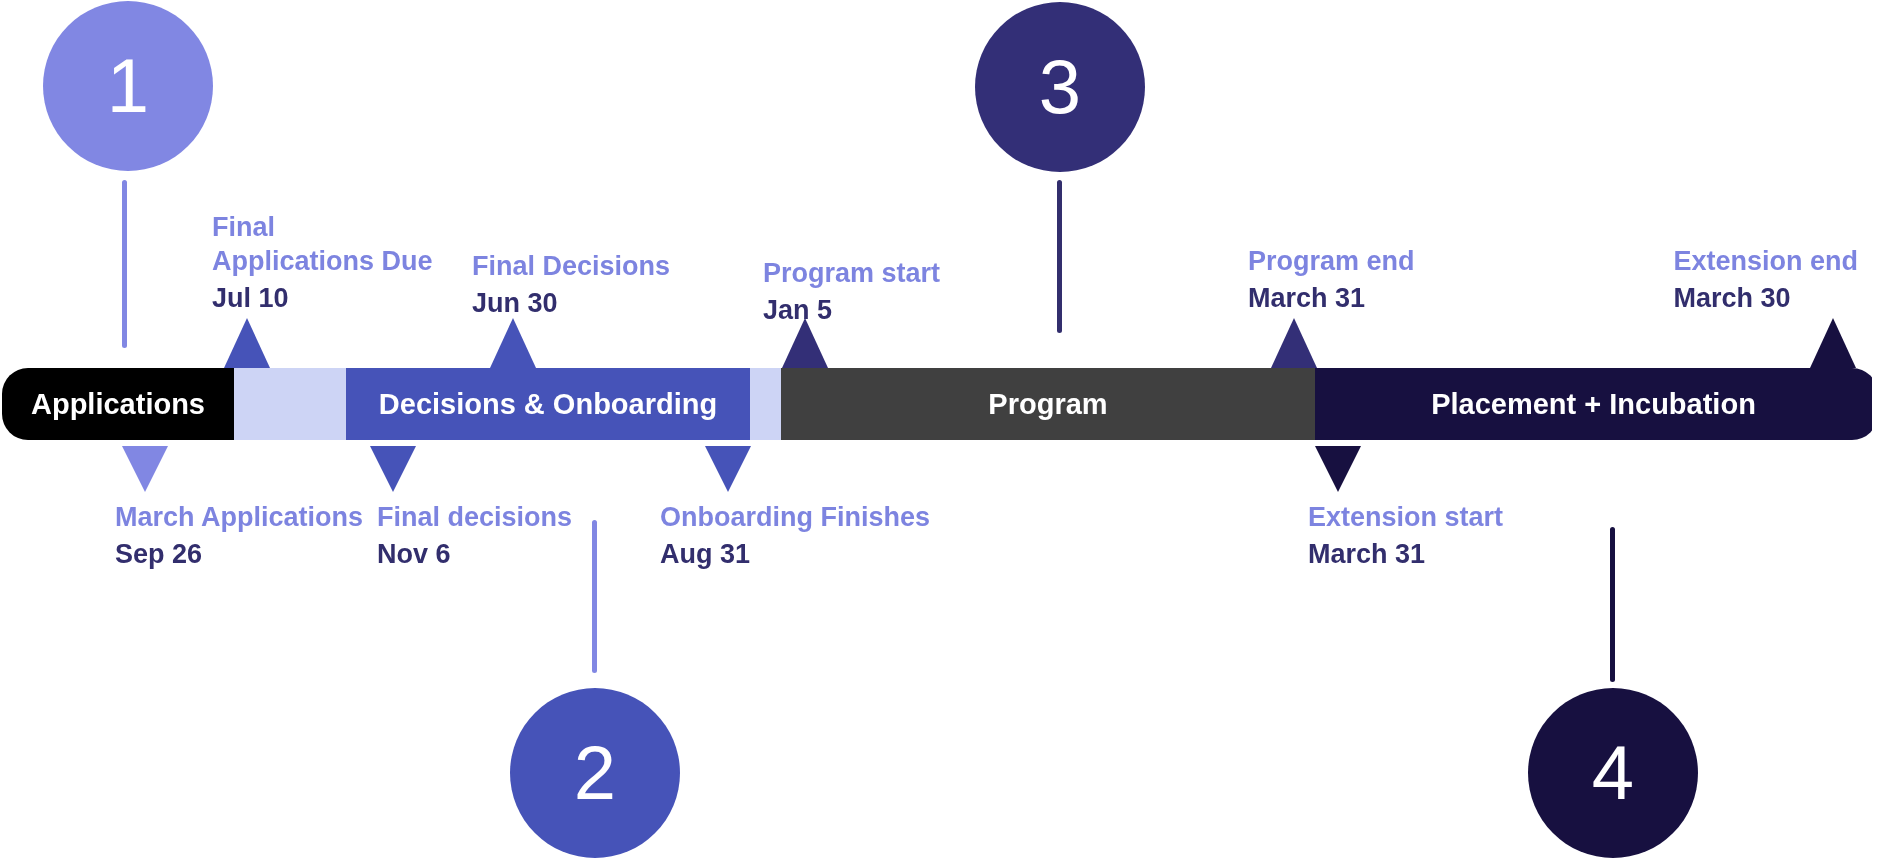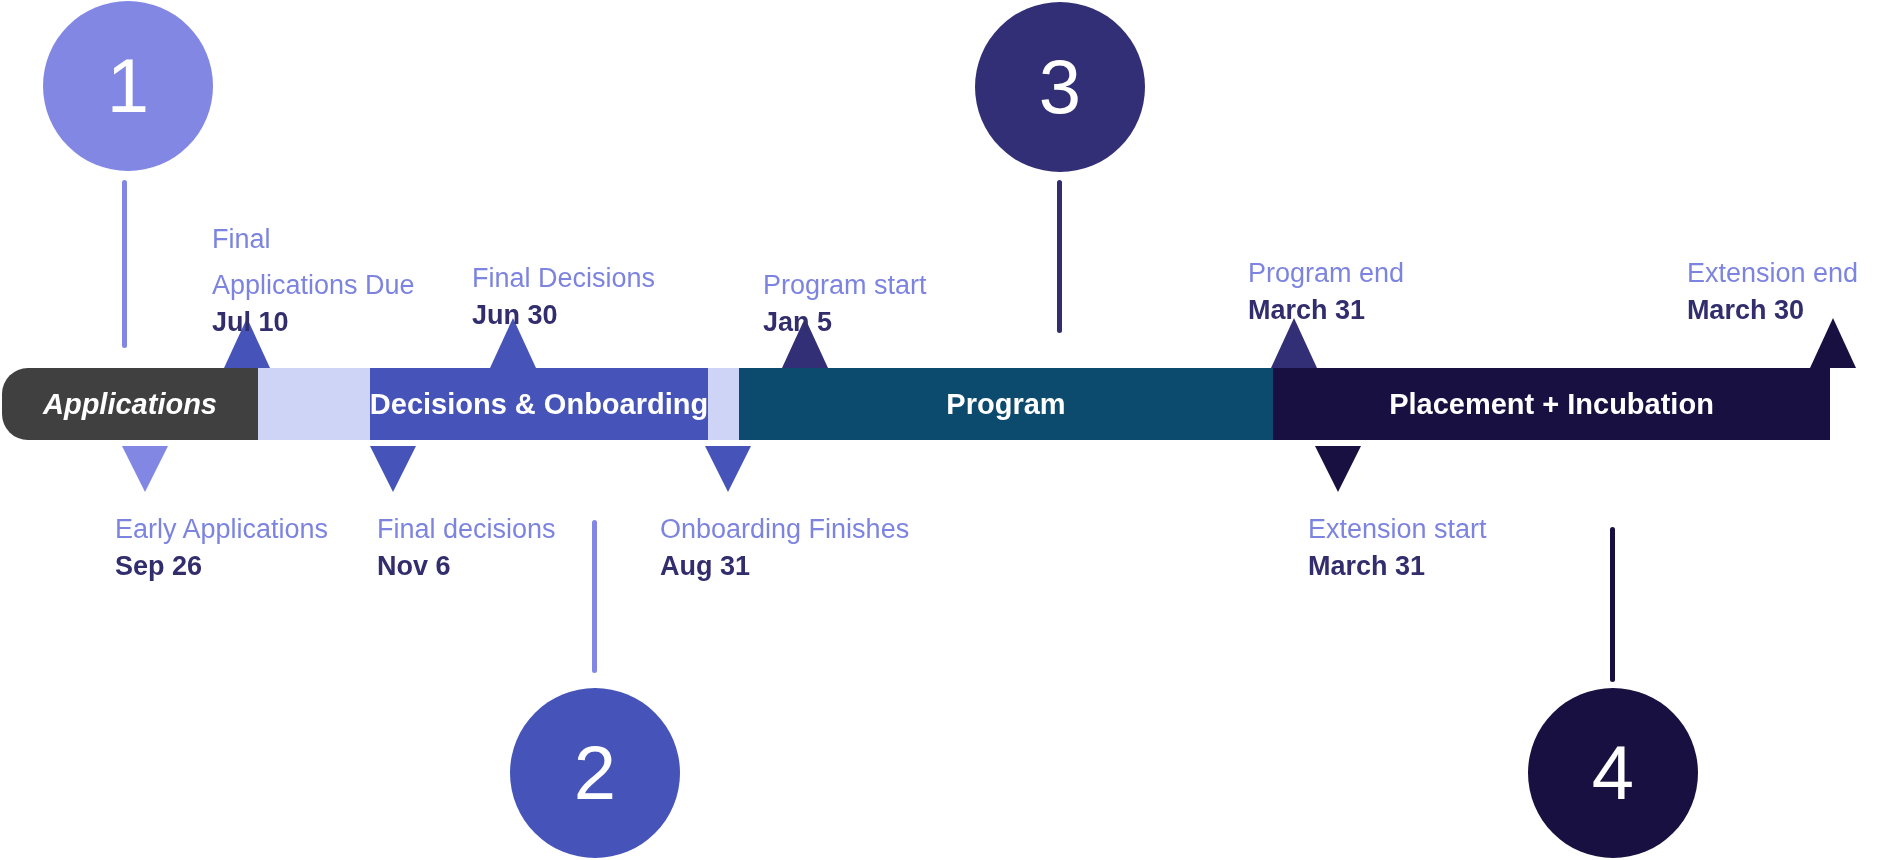--- a/index.html
+++ b/index.html
@@ -25,42 +25,42 @@
   .vline.l4{left:1610px;top:527px;height:155px;background:#171040;}
   
   .bar{
     position:absolute;left:2px;top:368px;width:1876px;height:72px;
     border-radius:26px;overflow:hidden;display:flex;
   }
   .seg{
     height:100%;display:flex;align-items:center;justify-content:center;
     color:#ffffff;font-weight:700;font-size:29px;white-space:nowrap;
   }
-  .seg.s1{width:256px;background:#404040;font-style:italic;}
+  .seg.s1{width:232px;background:#000000;}
   .seg.g1{width:112px;background:#cdd4f5;}
-  .seg.s2{width:338px;background:#4653b8;}
+  .seg.s2{width:404px;background:#4653b8;}
   .seg.g2{width:31px;background:#cdd4f5;}
-  .seg.s3{width:534px;background:#0c4a6e;}
+  .seg.s3{width:534px;background:#404040;}
   .seg.s4{width:557px;background:#171040;}
   
   .tri-up{position:absolute;width:0;height:0;top:318px;
     border-left:23px solid transparent;border-right:23px solid transparent;
     border-bottom:50px solid #4653b8;}
   .tri-down{position:absolute;width:0;height:0;top:446px;
     border-left:23px solid transparent;border-right:23px solid transparent;
     border-top:46px solid #4653b8;}
   .tri-mid{border-bottom-color:#4653b8;}
   .tri-dark{border-bottom-color:#332f77;}
   .tri-navy{border-bottom-color:#171040;}
   .trid-light{border-top-color:#8187e3;}
   .trid-mid{border-top-color:#4653b8;}
   .trid-navy{border-top-color:#171040;}
   
   .ms{position:absolute;font-size:27px;line-height:34px;white-space:nowrap;}
-  .ms .t{display:block;color:#7d84e0;font-weight:400;margin-top:12px;}
+  .ms .t{display:block;color:#7d84e0;font-weight:700;}
   .ms .d{display:block;color:#322e6d;font-weight:700;margin-top:3px;}
   .ms.right{}
   .ms.ma1{left:212px;top:210px;}
   .ms.ma2{left:472px;top:249px;}
   .ms.ma3{left:763px;top:256px;}
   .ms.ma4{left:1248px;top:244px;}
   .ms.ma5{right:23px;top:244px;}
   .ms.mb1{left:115px;top:500px;}
   .ms.mb2{left:377px;top:500px;}
   .ms.mb3{left:660px;top:500px;}
@@ -117,21 +117,21 @@
   <div class="ms ma4">
     <span class="t">Program end</span>
     <span class="d">March 31</span>
   </div>
   <div class="ms ma5 right">
     <span class="t">Extension end</span>
     <span class="d">March 30</span>
   </div>
 
   <div class="ms mb1">
-    <span class="t">Early Applications</span>
+    <span class="t">March Applications</span>
     <span class="d">Sep 26</span>
   </div>
   <div class="ms mb2">
     <span class="t">Final decisions</span>
     <span class="d">Nov 6</span>
   </div>
   <div class="ms mb3">
     <span class="t">Onboarding Finishes</span>
     <span class="d">Aug 31</span>
   </div>

